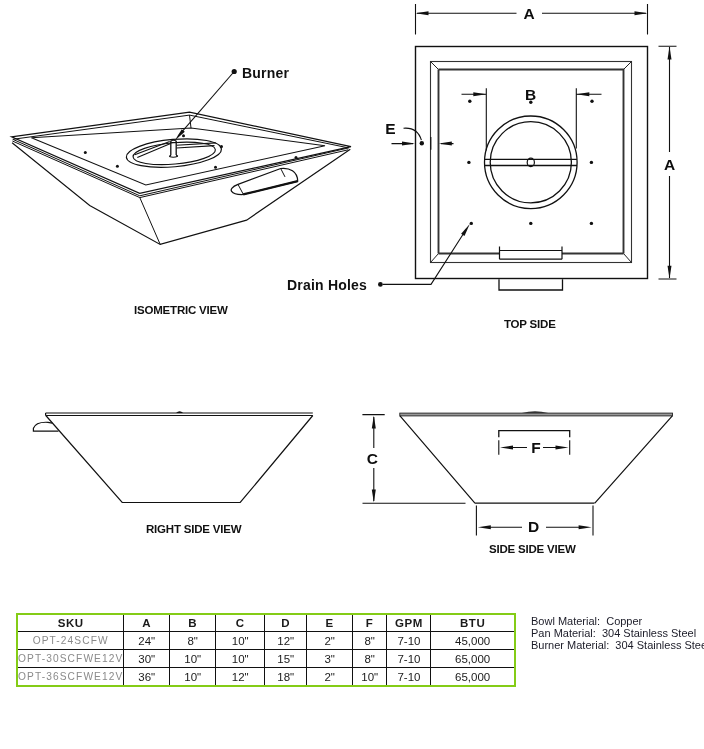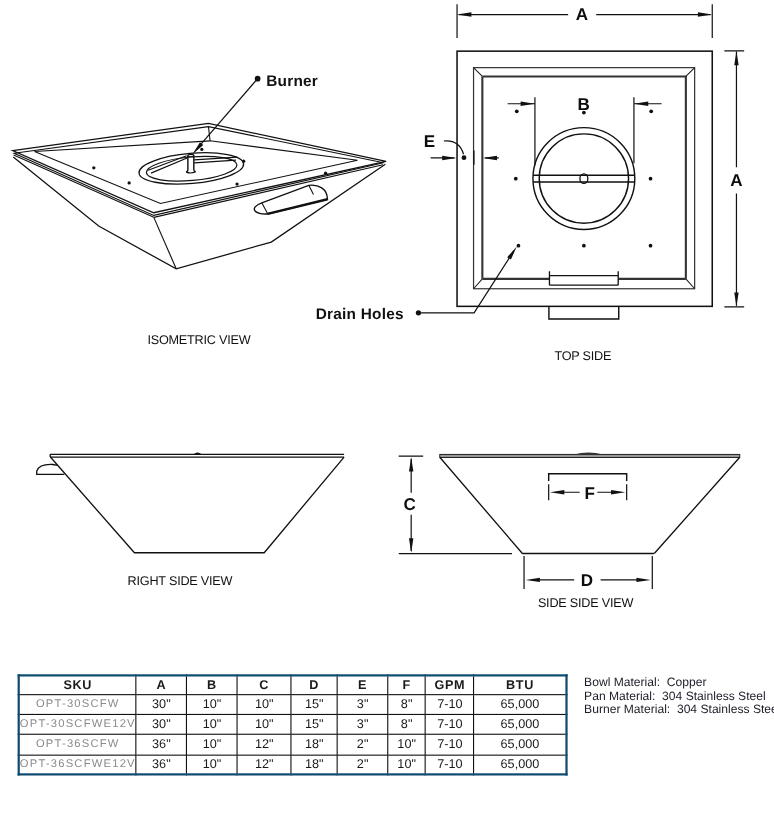--- a/index.html
+++ b/index.html
@@ -1,25 +1,25 @@
 <!DOCTYPE html>
 <html><head><meta charset="utf-8">
 <style>
 * { margin:0; padding:0; box-sizing:border-box; }
 html,body { width:704px; height:749px; background:#fff; font-family:"Liberation Sans", sans-serif; }
 #page { position:relative; width:704px; height:749px; overflow:hidden; }
 svg { position:absolute; left:0; top:0; }
 text.dim { font-size:15.5px; font-weight:bold; fill:#0d0d0d; text-anchor:middle; }
 text.lbl { font-size:14px; font-weight:bold; fill:#111; letter-spacing:0.2px; }
-.cap { position:absolute; font-weight:normal; font-size:11.5px; color:#111; letter-spacing:-0.2px; white-space:nowrap; }
+.cap { position:absolute; font-weight:bold; font-size:11.5px; color:#111; letter-spacing:-0.2px; white-space:nowrap; }
 #tbl { position:absolute; left:16px; top:612.5px; border-collapse:collapse; table-layout:fixed; }
 #tbl th, #tbl td { border:1px solid #111; text-align:center; vertical-align:middle; font-size:11.5px; color:#1a1a1a; padding:0; }
 #tbl th { height:18px; font-size:11.5px; letter-spacing:0.6px; }
 #tbl td { height:18.2px; }
-#tbl { border:2px solid #0c4a6e; }
+#tbl { border:2px solid #84cc16; }
 #tbl td.sku { color:#8a8a8a; font-size:10.2px; letter-spacing:1.1px; white-space:nowrap; }
 #mats { position:absolute; left:531px; top:615px; font-size:11px; color:#1c1c28; line-height:12.1px; white-space:nowrap; }
 </style></head>
 <body>
 <div id="page">
 <svg width="704" height="749" viewBox="0 0 704 749">
       <rect x="415.5" y="46.5" width="232" height="232" stroke="#111" fill="none" stroke-width="1.4"></rect>
       <rect x="430.5" y="61.5" width="201" height="201" stroke="#333" fill="none" stroke-width="1.1"></rect>
       <path d="M438.5,69.5 L623.5,69.5 L623.5,253.5 M438.5,69.5 L438.5,253.5 M438.5,253.5 L499.5,253.5 M562,253.5 L623.5,253.5" stroke="#333" fill="none" stroke-width="1.9"></path>
       <path d="M430.5,61.5 L438.5,69.5 M631.5,61.5 L623.5,69.5 M430.5,262.5 L438.5,253.5 M631.5,262.5 L623.5,253.5" stroke="#222" fill="none" stroke-width="1"></path>
@@ -103,21 +103,21 @@
       <path d="M0,0 L-13,-2.0 L-13,2.0 Z" fill="#111" transform="translate(500,447.5) rotate(180)"></path>
       <path d="M0,0 L-13,-2.0 L-13,2.0 Z" fill="#111" transform="translate(568.5,447.5) rotate(0)"></path>
       <text x="536" y="453.3" class="dim">F</text>
       <path d="M476.4,505.5 L476.4,535.5 M593,505.5 L593,535.5 M489.5,527.2 L522,527.2 M546,527.2 L579.5,527.2" stroke="#111" fill="none" stroke-width="1.1"></path>
       <path d="M0,0 L-13,-2.0 L-13,2.0 Z" fill="#111" transform="translate(477.8,527.2) rotate(180)"></path>
       <path d="M0,0 L-13,-2.0 L-13,2.0 Z" fill="#111" transform="translate(591.6,527.2) rotate(0)"></path>
       <text x="533.5" y="532.4" class="dim">D</text>
     </svg>
 <div class="cap" style="left:134px; top:303.5px;">ISOMETRIC VIEW</div>
 <div class="cap" style="left:504px; top:317.5px;">TOP SIDE</div>
-<div class="cap" style="left:116px; top:522.5px;">RIGHT SIDE VIEW</div>
+<div class="cap" style="left:146px; top:522.5px;">RIGHT SIDE VIEW</div>
 <div class="cap" style="left:489px; top:543px;">SIDE SIDE VIEW</div>
 <table id="tbl">
       <colgroup>
         <col style="width:106px">
         <col style="width:45.5px">
         <col style="width:46.5px">
         <col style="width:48.5px">
         <col style="width:42.5px">
         <col style="width:45.5px">
         <col style="width:34.5px">
@@ -130,49 +130,38 @@
           <th style="width:45.5px">A</th>
           <th style="width:46.5px">B</th>
           <th style="width:48.5px">C</th>
           <th style="width:42.5px">D</th>
           <th style="width:45.5px">E</th>
           <th style="width:34.5px">F</th>
           <th style="width:44px">GPM</th>
           <th style="width:84px">BTU</th>
         </tr>
         <tr>
-          <td class="sku">OPT-30SCFW</td>
-          <td>30"</td>
+          <td class="sku">OPT-24SCFW</td>
+          <td>24"</td>
+          <td>8"</td>
           <td>10"</td>
-          <td>10"</td>
-          <td>15"</td>
-          <td>3"</td>
+          <td>12"</td>
+          <td>2"</td>
           <td>8"</td>
           <td>7-10</td>
-          <td>65,000</td>
+          <td>45,000</td>
         </tr>
         <tr>
           <td class="sku">OPT-30SCFWE12V</td>
           <td>30"</td>
           <td>10"</td>
           <td>10"</td>
           <td>15"</td>
           <td>3"</td>
           <td>8"</td>
-          <td>7-10</td>
-          <td>65,000</td>
-        </tr>
-        <tr>
-          <td class="sku">OPT-36SCFW</td>
-          <td>36"</td>
-          <td>10"</td>
-          <td>12"</td>
-          <td>18"</td>
-          <td>2"</td>
-          <td>10"</td>
           <td>7-10</td>
           <td>65,000</td>
         </tr>
         <tr>
           <td class="sku">OPT-36SCFWE12V</td>
           <td>36"</td>
           <td>10"</td>
           <td>12"</td>
           <td>18"</td>
           <td>2"</td>

